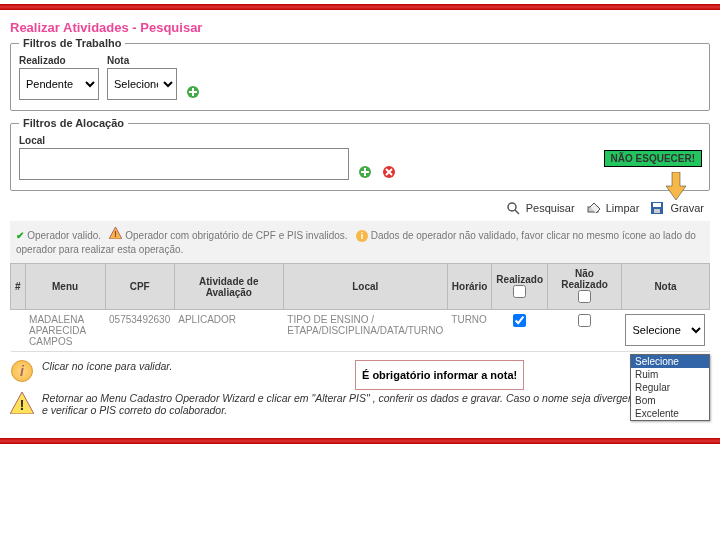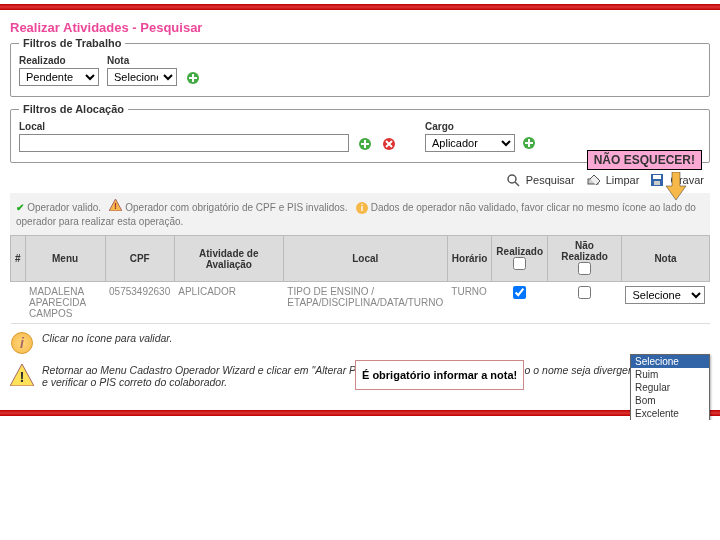--- a/index.html
+++ b/index.html
@@ -5,28 +5,28 @@
   * { box-sizing: border-box; margin: 0; padding: 0; }
   body { font-family: Arial, sans-serif; font-size: 11px; color: #333; background: #fff; width: 720px; }
   .redbar { height: 6px; background: linear-gradient(#b00, #d33, #b00); margin: 4px 0; }
   .content { padding: 0 10px; }
   .page-title { font-weight: bold; font-size: 13px; color: #ec4899; padding: 6px 0 2px; }
   fieldset { border: 1px solid #999; border-radius: 2px; padding: 6px 8px 10px; margin-bottom: 6px; }
   legend { font-weight: bold; font-size: 11px; padding: 0 4px; margin-top: 36px; }
   .row { display: flex; align-items: flex-end; gap: 8px; }
   .field { display: flex; flex-direction: column; }
   .field label { font-size: 10px; font-weight: bold; margin-bottom: 2px; }
-  select, input[type=text] { border: 1px solid #888; font-size: 11px; padding: 1px 2px; height: 18px; background: #fff; }
+  select, input[type=text] { border: 1px solid #888; font-size: 11px; padding: 1px 2px; height: 32px; background: #fff; }
   .operator-input { background: #ffffcc; width: 230px; }
   .local-input { width: 330px; }
   .icon-btn { width: 16px; height: 16px; display: inline-flex; align-items: center; justify-content: center; cursor: pointer; }
   .add-icon circle { fill: #4a4; }
   .cancel-icon circle { fill: #d33; }
   .cargo-row { display: flex; align-items: center; gap: 6px; }
-  .callout-box { position: absolute; right: 18px; top: 146px; border: 1px solid #000; background: #f9a8d4; padding: 2px 6px; font-size: 12px; font-weight: bold; }
+  .callout-box { position: absolute; right: 18px; top: 146px; border: 1px solid #000; background: #22c55e; padding: 2px 6px; font-size: 10px; font-weight: bold; }
   .arrow-down { position: absolute; right: 55px; top: 168px; width: 0; height: 0; }
   .arrow-shape { fill: #f7b84a; stroke: #333; stroke-width: 0.5; }
   .action-bar { text-align: right; padding: 4px 6px; font-size: 11px; }
   .action-bar a { color: #333; text-decoration: none; margin-left: 8px; display: inline-flex; align-items: center; gap: 6px; }
   .icon-sq { width: 14px; height: 14px; display: inline-block; }
   .msgs { background: #f2f2f2; padding: 6px; font-size: 10px; color: #777; line-height: 1.4; }
   .msgs .ck { color: #2a2; font-weight: bold; }
   .msgs .warn-tri { display:inline-block; }
   .msgs .info-i { display:inline-block; width:12px; height:12px; border-radius:50%; background:#f7b84a; color:#fff; text-align:center; font-weight:bold; font-size:9px; line-height:12px; }
   table.grid { width: 100%; border-collapse: collapse; font-size: 10px; }
@@ -90,34 +90,20 @@
               <circle cx="7" cy="7" r="6"></circle>
               <path d="M7 3v8M3 7h8" stroke="#fff" stroke-width="2"></path>
             </svg>
         </span>
         <span class="icon-btn">
           <svg class="cancel-icon" width="14" height="14">
               <circle cx="7" cy="7" r="6"></circle>
               <path d="M4 4l6 6M10 4l-6 6" stroke="#fff" stroke-width="2"></path>
             </svg>
         </span>
-        <div class="field" style="margin-left:20px">
-          <label>Cargo</label>
-          <div class="cargo-row">
-            <select style="width:90px">
-              <option>Aplicador</option>
-            </select>
-            <span class="icon-btn">
-              <svg class="add-icon" width="14" height="14">
-                  <circle cx="7" cy="7" r="6"></circle>
-                  <path d="M7 3v8M3 7h8" stroke="#fff" stroke-width="2"></path>
-                </svg>
-            </span>
-          </div>
-        </div>
       </div>
     </fieldset>
 
     <div class="callout-box">NÃO ESQUECER!</div>
     <div class="arrow-down">
       <svg width="22" height="30">
           <path class="arrow-shape" d="M7 0 h8 v14 h6 l-10 14 l-10 -14 h6 z"></path>
         </svg>
     </div>
 

